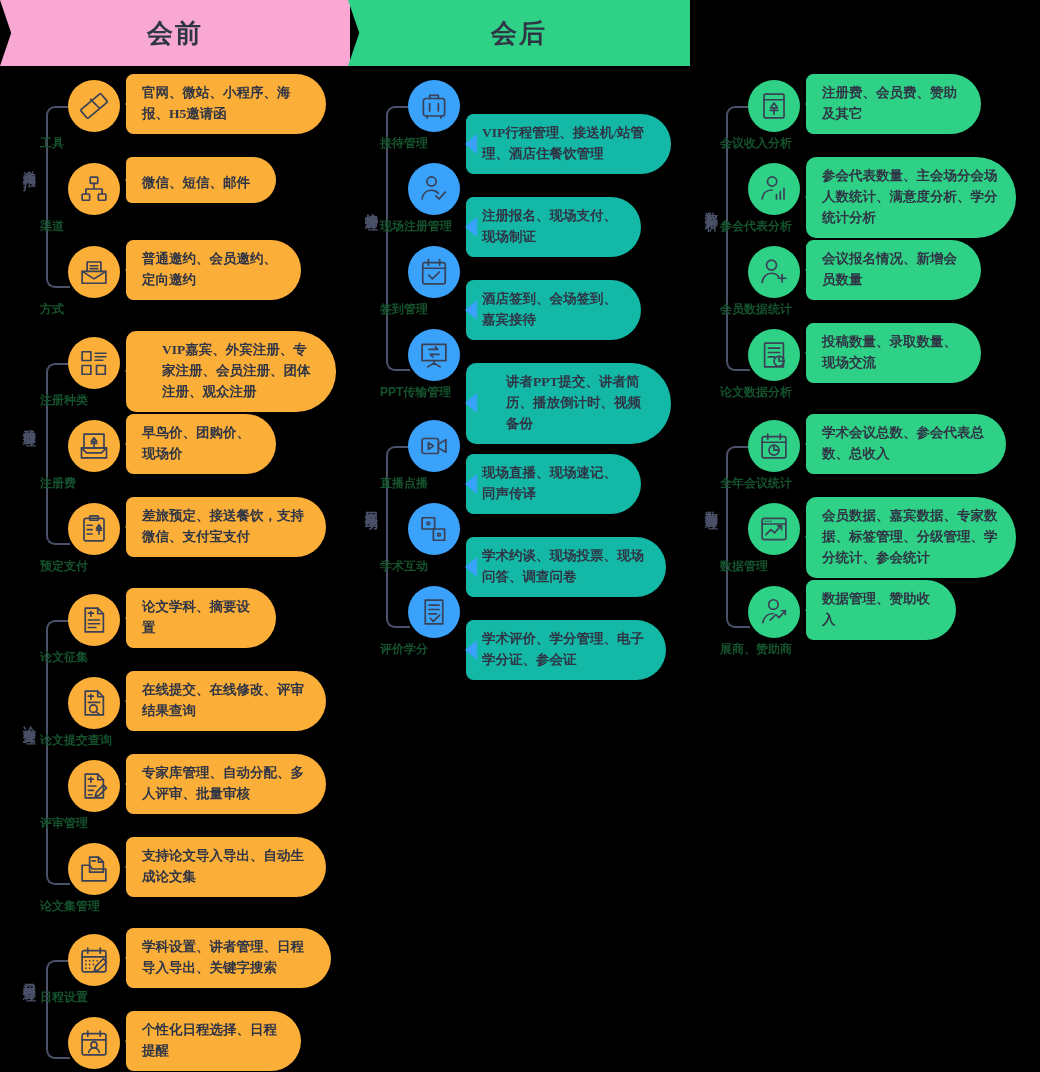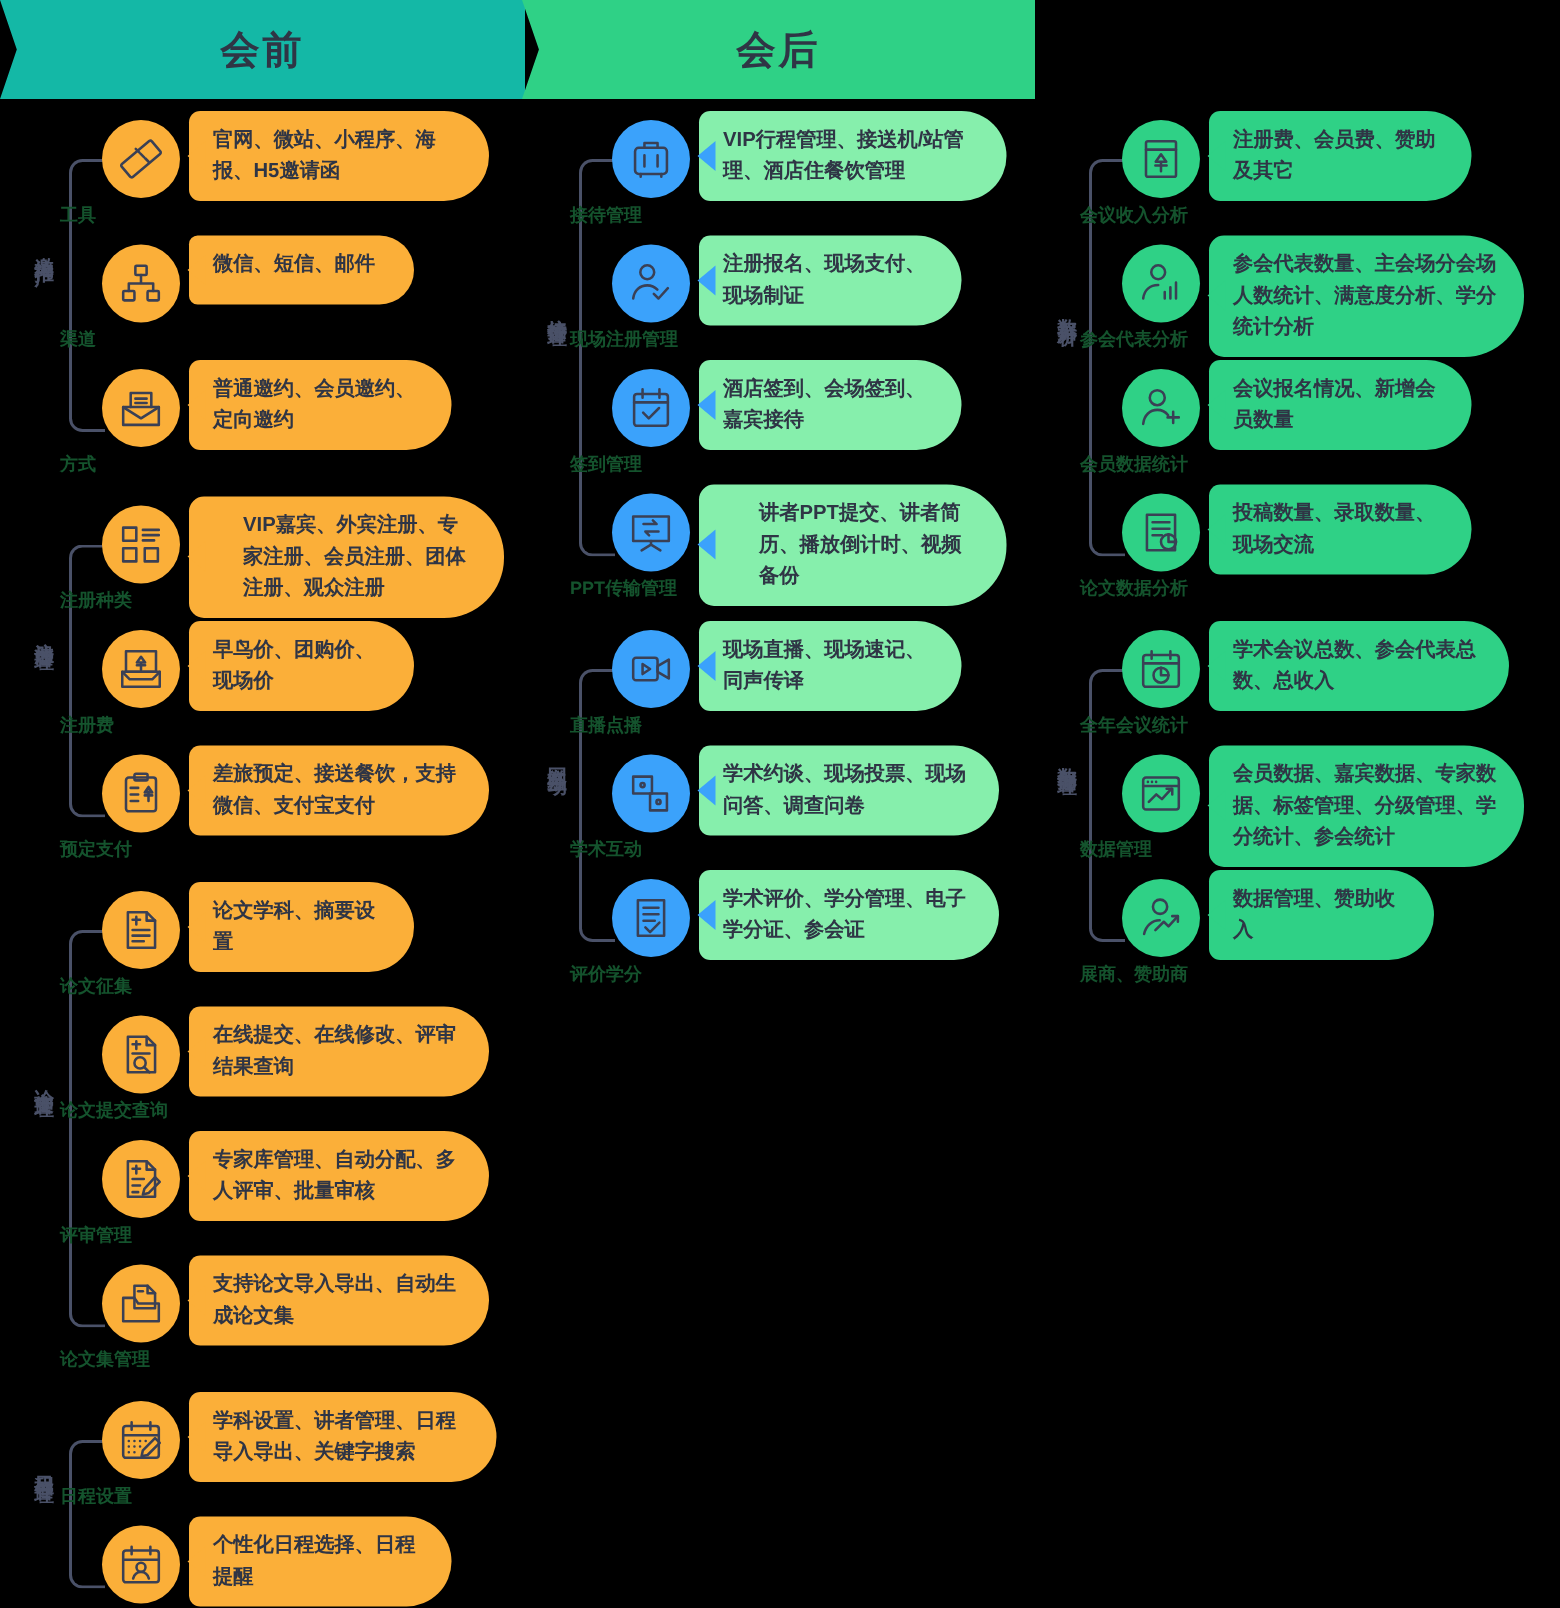--- a/index.html
+++ b/index.html
@@ -15,21 +15,21 @@
 
   
   .banners{position:absolute;left:0;top:0;width:1040px;height:66px;display:flex;}
   .banner{
     position:relative;height:66px;display:flex;align-items:center;justify-content:center;
   }
   .banner .btxt{
     position:relative;z-index:3;font-size:26px;font-weight:bold;color:#2f3545;
     letter-spacing:2px;
   }
-  .b1{width:350px;background:#14b8a6;
+  .b1{width:350px;background:#f9a8d4;
       clip-path:polygon(0 0,100% 0,100% 100%,0 100%,3.2% 50%);}
   .b2{width:350px;background:#3ba2fb;margin-left:-2px;
       clip-path:polygon(0 0,100% 0,100% 100%,0 100%,3.2% 50%);}
   .b3{width:342px;background:#2fd186;margin-left:-2px;
       clip-path:polygon(0 0,100% 0,100% 100%,0 100%,3.3% 50%);}
 
   
   .col{position:absolute;top:66px;}
   .col1{left:0;width:360px;}
   .col2{left:360px;width:340px;}
@@ -65,33 +65,34 @@
     font-size:12px;font-weight:bold;color:#14532d;white-space:nowrap;
   }
   .col2 .nlabel,.col3 .nlabel{left:20px;}
 
   
   .bubble{
     position:absolute;left:126px;top:-6px;
     min-height:46px;padding:9px 18px 9px 16px;
     border-radius:10px 40px 40px 10px;
     font-size:13.5px;line-height:1.55;font-weight:bold;color:#2f3545;
-    display:flex;align-items:flex-start;
+    display:flex;align-items:flex-end;
     box-sizing:border-box;
+    font-family:Liberation Serif, serif;
   }
   .col2 .bubble,.col3 .bubble{left:106px;}
   .bubble::before{
     content:"";position:absolute;left:-11px;top:50%;margin-top:-10px;
     width:0;height:0;border:10px solid transparent;border-right-width:12px;
   }
   .or .node{background:#fbaf39;}
   .or .bubble{background:#fbaf39;}
   .or .bubble::before{border-right-color:#fbaf39;}
   .bl .node{background:#3ba2fb;}
-  .bl .bubble{background:#86efac;}
+  .bl .bubble{background:#14b8a6;margin-top:40px;}
   .bl .bubble::before{border-right-color:#3ba2fb;}
   .gr .node{background:#2fd186;}
   .gr .bubble{background:#2fd186;}
   .gr .bubble::before{border-right-color:#2fd186;}
 
   .bubble span{display:block;}
 </style>
 </head>
 <body>
 

